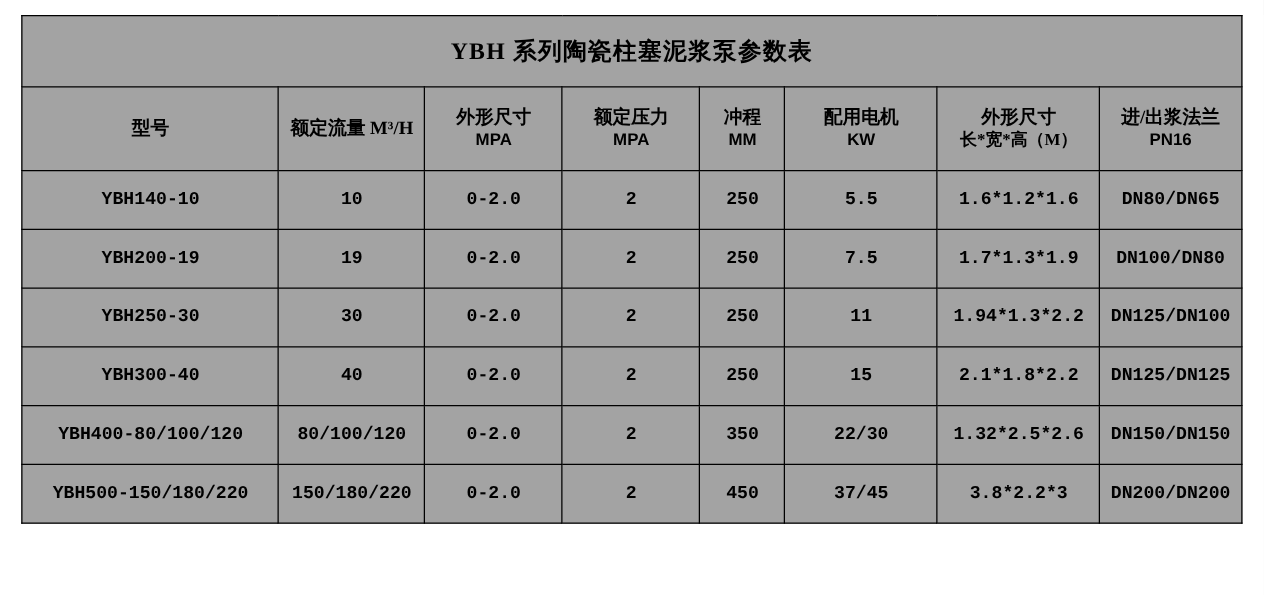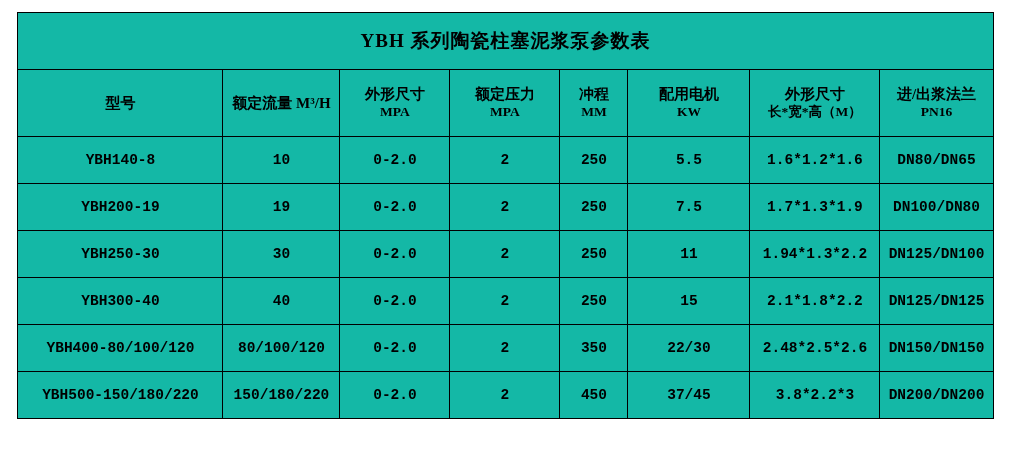--- a/index.html
+++ b/index.html
@@ -19,21 +19,21 @@
     width: 1011px;
     height: 476px;
     background: #ffffff;
     box-sizing: border-box;
   }
   table.param-table {
     border-collapse: collapse;
     width: 975px;
     margin: 12px auto 3px auto;
     table-layout: fixed;
-    background: #14b8a6;
+    background: #a3a3a3;
   }
   table.param-table td, table.param-table th {
     border: 1px solid #000000;
     text-align: center;
     vertical-align: middle;
     padding: 2px 2px;
     font-weight: bold;
     color: #000;
   }
   .title-cell {
@@ -42,21 +42,21 @@
     letter-spacing: 1px;
     font-family: "Liberation Serif", "DejaVu Serif", serif;
   }
   .head-row td {
     height: 62px;
     font-size: 15px;
     line-height: 1.25;
   }
   .head-sub {
     font-size: 13.5px;
-    font-family: Liberation Serif, serif;
+    font-family: Liberation Sans, sans-serif;
     display: block;
     letter-spacing: 0px;
   }
   .head-main {
     display: block;
   }
   .body-row td {
     height: 42px;
     font-size: 14.5px;
     font-family: "Liberation Mono", "DejaVu Sans Mono", monospace;
@@ -118,21 +118,21 @@
           <span class="head-main">外形尺寸</span>
           <span class="head-sub" style="font-family:Liberation Serif, serif;">长*宽*高（M）</span>
         </td>
         <td>
           <span class="head-main">进/出浆法兰</span>
           <span class="head-sub">PN16</span>
         </td>
       </tr>
 
       <tr class="body-row">
-        <td>YBH140-8</td>
+        <td>YBH140-10</td>
         <td>10</td>
         <td>0-2.0</td>
         <td>2</td>
         <td>250</td>
         <td>5.5</td>
         <td>1.6*1.2*1.6</td>
         <td>DN80/DN65</td>
       </tr>
 
       <tr class="body-row">
@@ -169,21 +169,21 @@
       </tr>
 
 
       <tr class="body-row">
         <td>YBH400-80/100/120</td>
         <td>80/100/120</td>
         <td>0-2.0</td>
         <td>2</td>
         <td>350</td>
         <td>22/30</td>
-        <td>2.48*2.5*2.6</td>
+        <td>1.32*2.5*2.6</td>
         <td>DN150/DN150</td>
       </tr>
 
       <tr class="body-row">
         <td>YBH500-150/180/220</td>
         <td>150/180/220</td>
         <td>0-2.0</td>
         <td>2</td>
         <td>450</td>
         <td>37/45</td>

